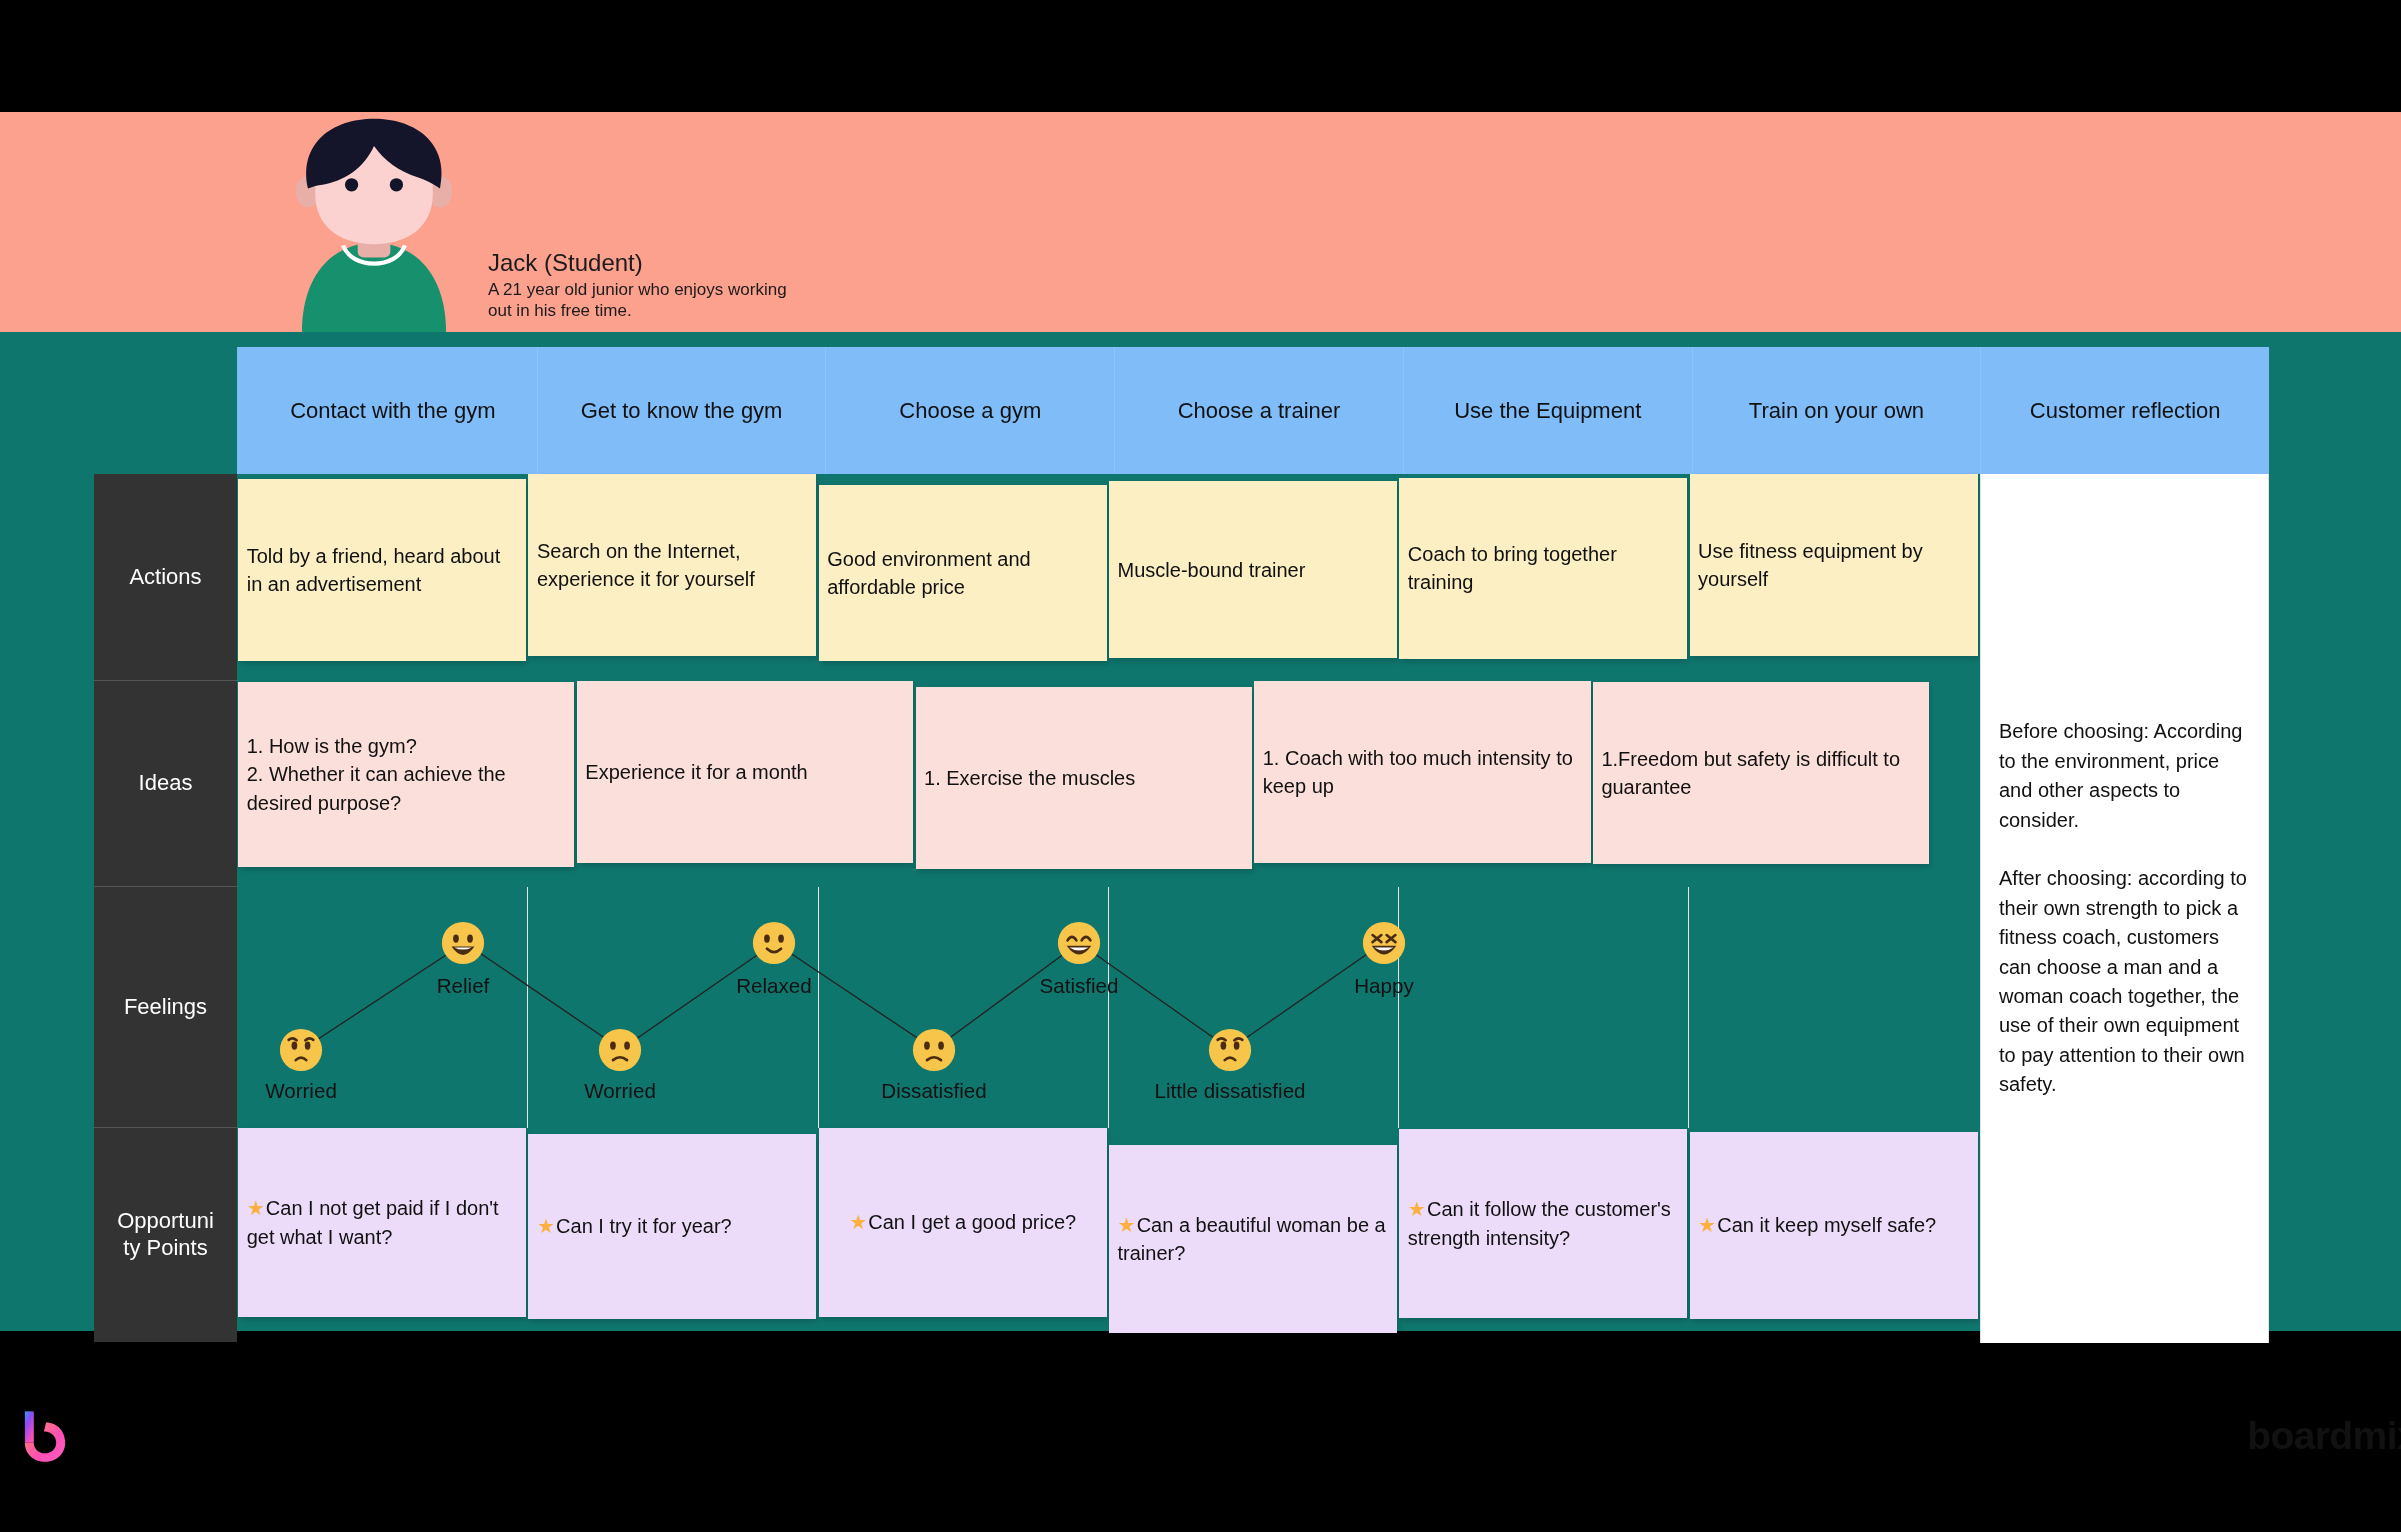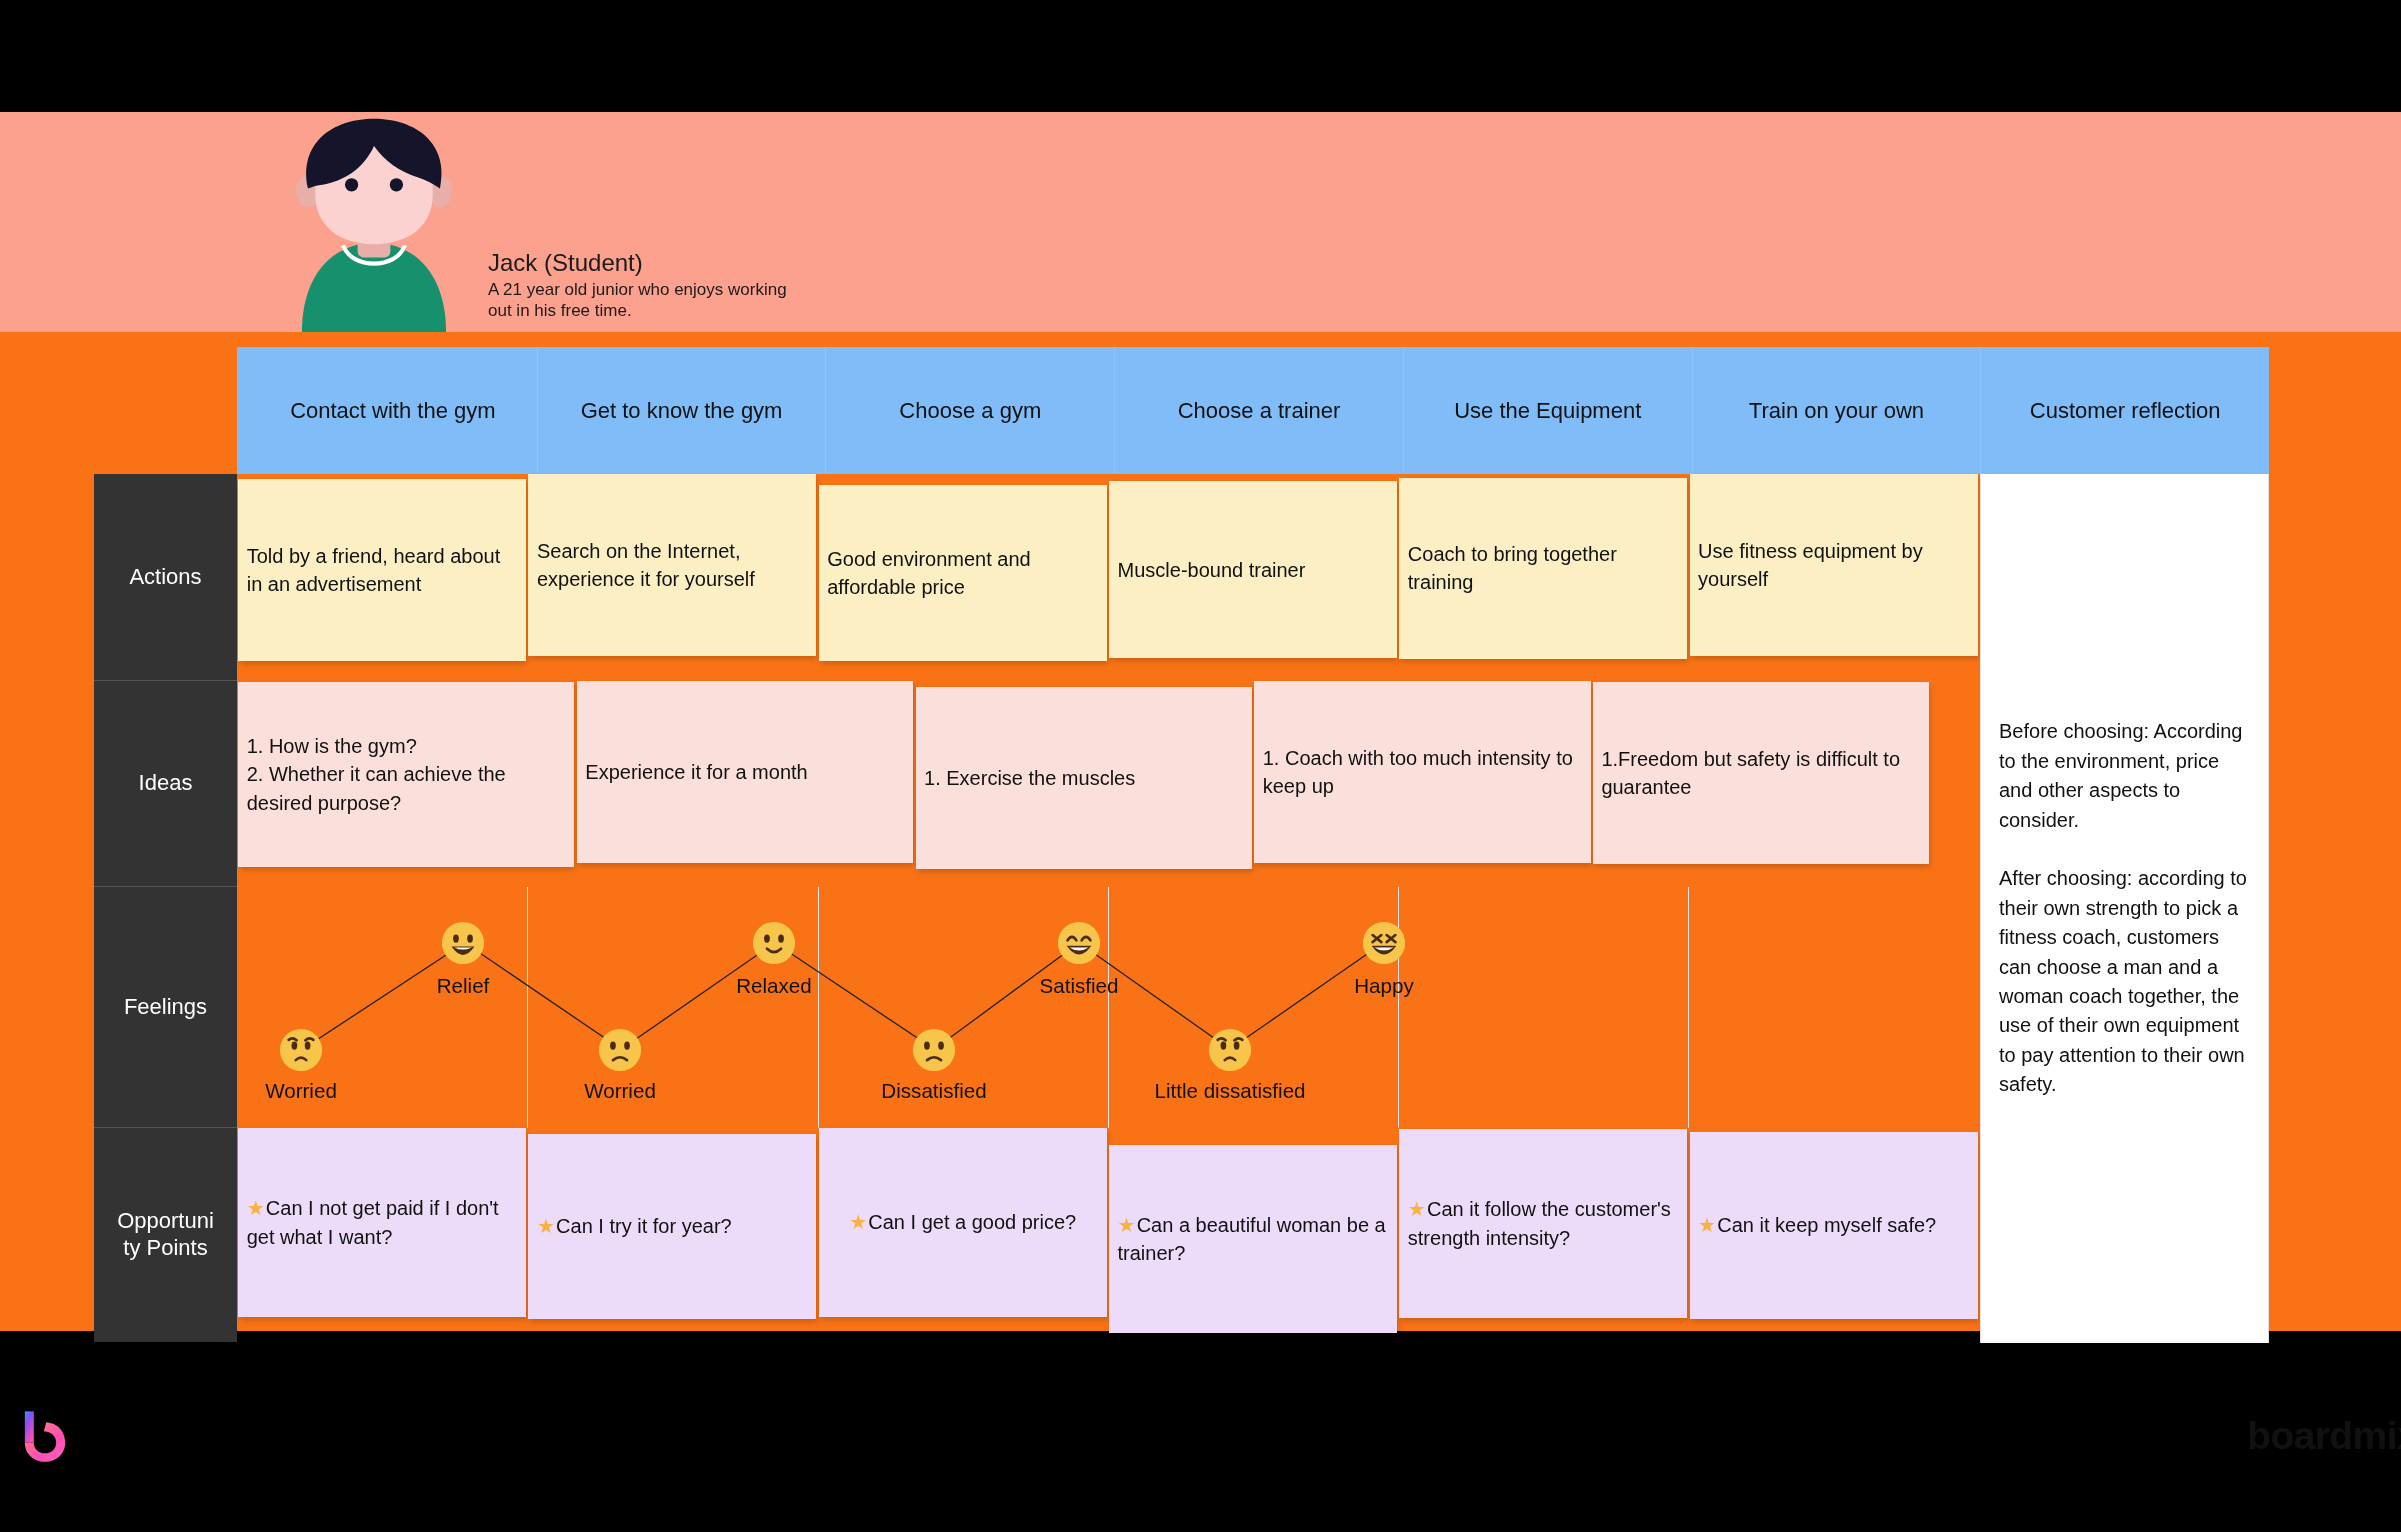--- a/index.html
+++ b/index.html
@@ -4,21 +4,21 @@
 <style>
   * { box-sizing: border-box; margin: 0; padding: 0; }
   html, body { width: 2401px; height: 1533px; background: #000; }
   body { font-family: "Liberation Sans", sans-serif; overflow: hidden; }
 
   #canvas { position: relative; width: 2401px; height: 1533px; background: #000; }
 
   
   #page {
     position: absolute; left: 0; top: 112px;
-    width: 2401px; height: 1219px; background: #f97316;
+    width: 2401px; height: 1219px; background: #0f766e;
   }
 
   
   #banner {
     position: absolute; left: 0; top: 0;
     width: 2401px; height: 220px;
     background: #FCA18E; overflow: hidden;
   }
   #avatar { position: absolute; left: 280px; top: 4.9px; width: 188px; height: 215px; }
 

